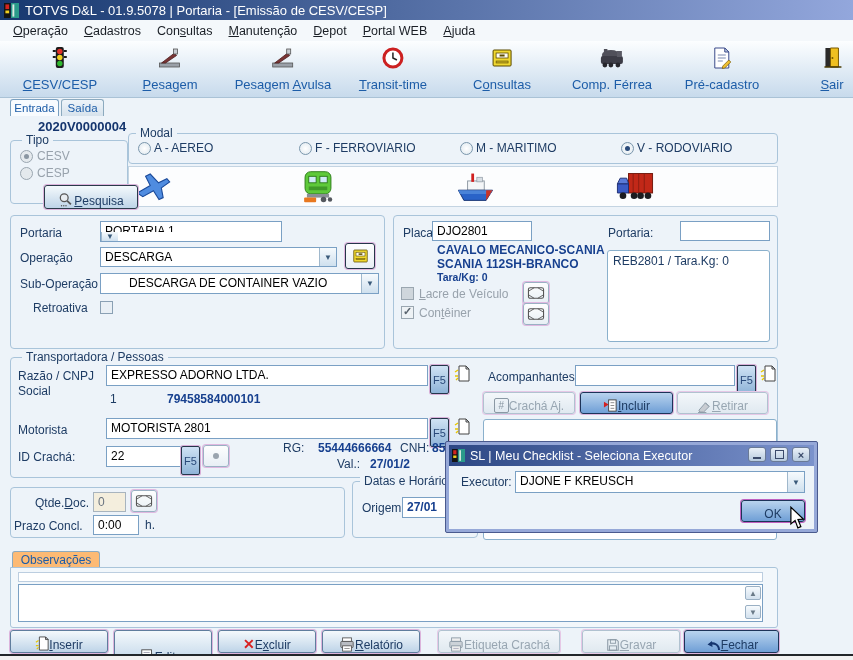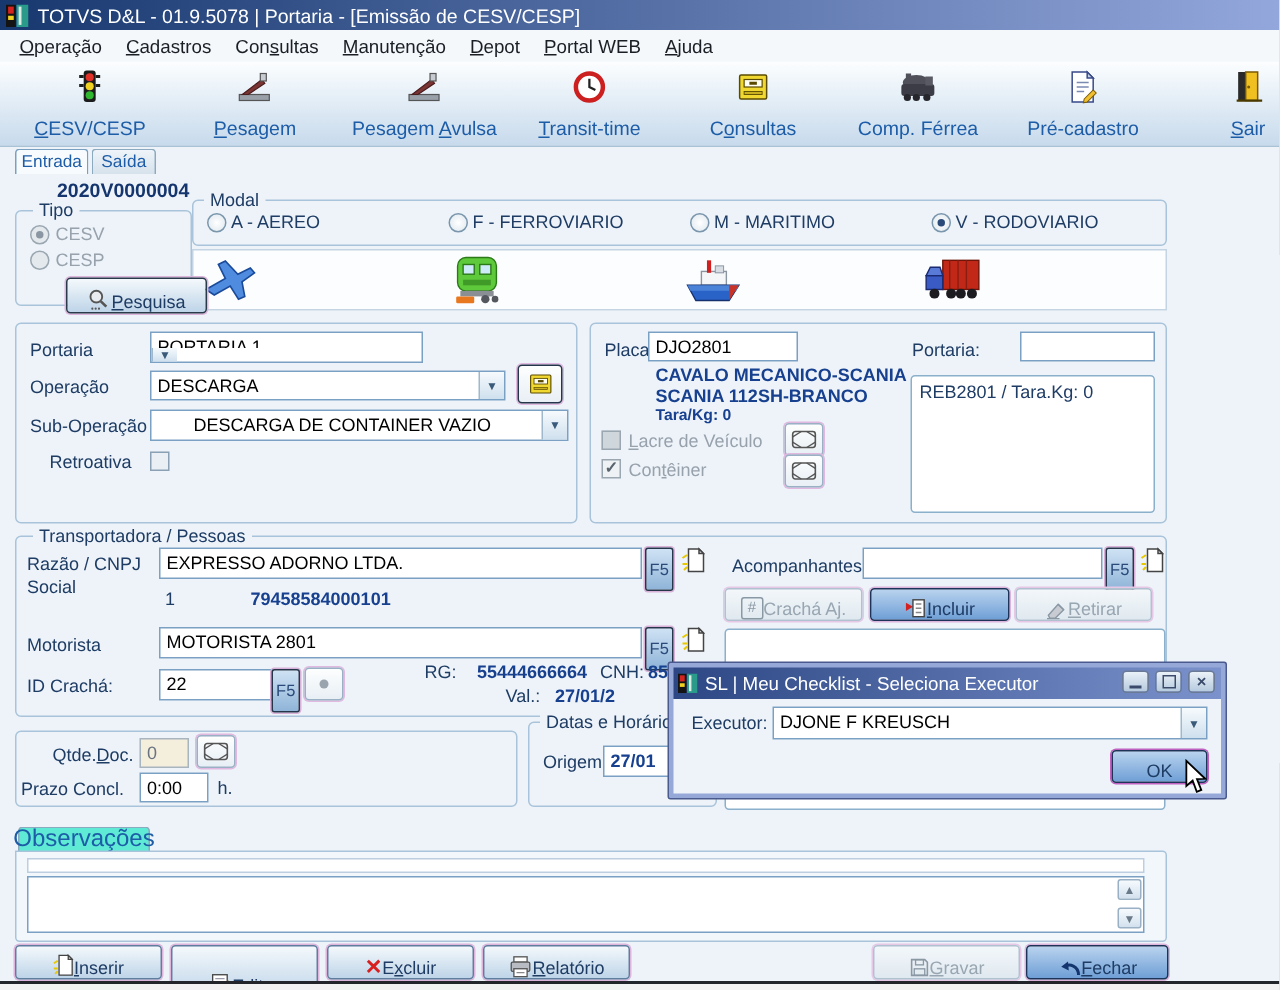--- a/index.html
+++ b/index.html
@@ -12,21 +12,21 @@
   .menubar{position:absolute;left:0;top:20px;width:853px;height:21px;background:#f4f8fb;display:flex;align-items:center;gap:2px;padding-left:6px;box-sizing:border-box;}
   .menu-item{font-size:12.5px;color:#1a1f26;padding:2px 7px;white-space:nowrap;}
   
   .toolbar{position:absolute;left:0;top:41px;width:853px;height:56px;background:linear-gradient(#fcfeff,#c7daec);border-bottom:1px solid #aac2d6;}
   .titem{position:absolute;top:5px;transform:translateX(-50%);display:flex;flex-direction:column;align-items:center;gap:3px;}
   .titem .tlab{font-size:13px;color:#1d5da8;white-space:nowrap;}
   
   .tab{position:absolute;top:99px;height:17px;font-size:11.5px;color:#1d5da8;display:flex;align-items:center;justify-content:center;border:1px solid #8caabf;border-bottom:none;border-radius:3px 3px 0 0;box-sizing:border-box;}
   .tab.active{background:#f8fbfe;border-color:#7aa0c0;}
   .tab.inactive{background:linear-gradient(#eef4f9,#d6e2ec);}
-  .tab2{position:absolute;height:17px;font-size:16px;color:#1d5da8;display:flex;align-items:center;justify-content:center;border:1px solid #8caabf;border-bottom:none;border-radius:3px 3px 0 0;background:#5eead4;box-sizing:border-box;}
+  .tab2{position:absolute;height:17px;font-size:12px;color:#1d5da8;display:flex;align-items:center;justify-content:center;border:1px solid #8caabf;border-bottom:none;border-radius:3px 3px 0 0;background:#fdba74;box-sizing:border-box;}
   
   .gbx{position:absolute;border:1px solid #a9c4da;border-radius:4px;box-sizing:border-box;}
   .glab{position:absolute;background:#edf3f9;padding:0 4px;color:#1e3c64;font-size:12px;line-height:14px;white-space:nowrap;}
   .lbl{position:absolute;color:#1e3c64;font-size:12px;white-space:nowrap;}
   .lbl.gray{color:#98a2ac;}
   .bignum{position:absolute;color:#15356e;font-weight:bold;font-size:13px;}
   .bval{position:absolute;color:#17408f;font-weight:bold;font-size:12px;white-space:nowrap;}
   
   .inp{position:absolute;background:#fff;border:1px solid #7aa0c4;font-size:12px;color:#000;padding:2px 4px;box-sizing:border-box;white-space:nowrap;overflow:hidden;}
   .inp.dis{background:#f4eedd;border-color:#a8b4be;color:#6a7480;}
@@ -441,20 +441,31 @@
     <span style="display:inline-flex;">
         <svg width="16" height="15" viewBox="0 0 18 17">
           <rect x="4" y="1" width="10" height="4" fill="#fff" stroke="#555"></rect>
           <rect x="2" y="5" width="14" height="7" rx="1" fill="#b8bcc2" stroke="#555"></rect>
           <rect x="4" y="10" width="10" height="6" fill="#fff" stroke="#555"></rect>
           <line x1="6" y1="13" x2="12" y2="13" stroke="#888"></line>
         </svg>
       </span>
     <span><u>R</u>elatório</span>
   </div>
+  <div class="btn dis" style="left:438px;top:630px;width:122px;height:23px;">
+    <span style="display:inline-flex;">
+        <svg width="16" height="15" viewBox="0 0 18 17">
+          <rect x="4" y="1" width="10" height="4" fill="#eee" stroke="#8a98a4"></rect>
+          <rect x="2" y="5" width="14" height="7" rx="1" fill="#ccd2d8" stroke="#8a98a4"></rect>
+          <rect x="4" y="10" width="10" height="6" fill="#eee" stroke="#8a98a4"></rect>
+          <line x1="6" y1="13" x2="12" y2="13" stroke="#aab"></line>
+        </svg>
+      </span>
+    <span>Etiqueta Crachá</span>
+  </div>
   <div class="btn dis" style="left:582px;top:630px;width:98px;height:23px;">
     <span style="display:inline-flex;">
         <svg width="14" height="14" viewBox="0 0 16 16">
           <path d="M2 2 h10 l2 2 v10 h-12 z" fill="none" stroke="#8a98a4" stroke-width="1.2"></path>
           <rect x="5" y="2" width="6" height="4" fill="none" stroke="#8a98a4"></rect>
           <rect x="4" y="9" width="8" height="5" fill="none" stroke="#8a98a4"></rect>
         </svg>
       </span>
     <span><u>G</u>ravar</span>
   </div>

